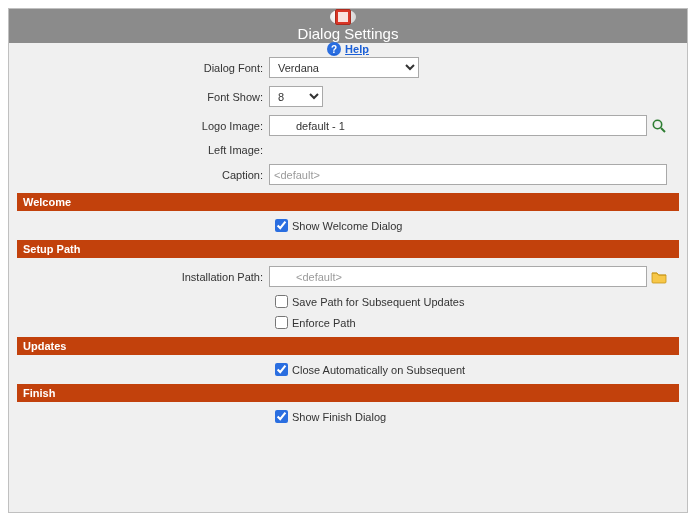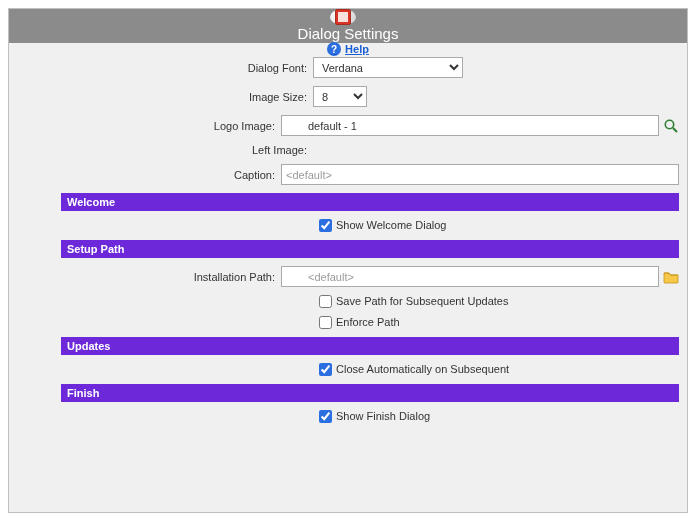--- a/index.html
+++ b/index.html
@@ -76,21 +76,20 @@
     color: #fff;
     display: flex;
     align-items: center;
     justify-content: center;
     font-size: 10px;
     font-weight: bold;
     text-decoration: none;
   }
   .body {
     padding: 14px 8px 8px 8px;
-    margin-left: 44px;
   }
   .row {
     display: flex;
     align-items: center;
     margin-bottom: 8px;
   }
   .label-col {
     width: 252px;
     text-align: right;
     padding-right: 6px;
@@ -118,29 +117,30 @@
   input.widest { width: 398px; }
   input::placeholder { color: #9b9b9b; }
   .icon-btn {
     width: 16px;
     height: 16px;
     display: inline-block;
     cursor: pointer;
   }
   .magnify svg, .folder svg { width: 16px; height: 16px; display:block; }
   .section {
-    background: #6d28d9;
+    background: #c2410c;
     color: #ffffff;
     font-size: 11px;
     font-weight: bold;
     padding: 3px 6px;
     margin: 4px 0 8px 0;
   }
   .checkbox-row {
     display: flex;
+    align-items: center;
     padding-left: 258px;
     margin-bottom: 8px;
   }
   .checkbox-row input[type=checkbox] {
     width: 13px;
     height: 13px;
     margin-right: 4px;
     accent-color: #2a6ee0;
   }
   .checkbox-row label {
@@ -169,21 +169,21 @@
     <div class="row">
       <div class="label-col">Dialog Font:</div>
       <div class="field-col">
         <select class="font-select">
           <option>Verdana</option>
         </select>
       </div>
     </div>
 
     <div class="row">
-      <div class="label-col">Image Size:</div>
+      <div class="label-col">Font Show:</div>
       <div class="field-col">
         <select class="size-select">
           <option>8</option>
         </select>
       </div>
     </div>
 
     <div class="row">
       <div class="label-col">Logo Image:</div>
       <div class="field-col">

